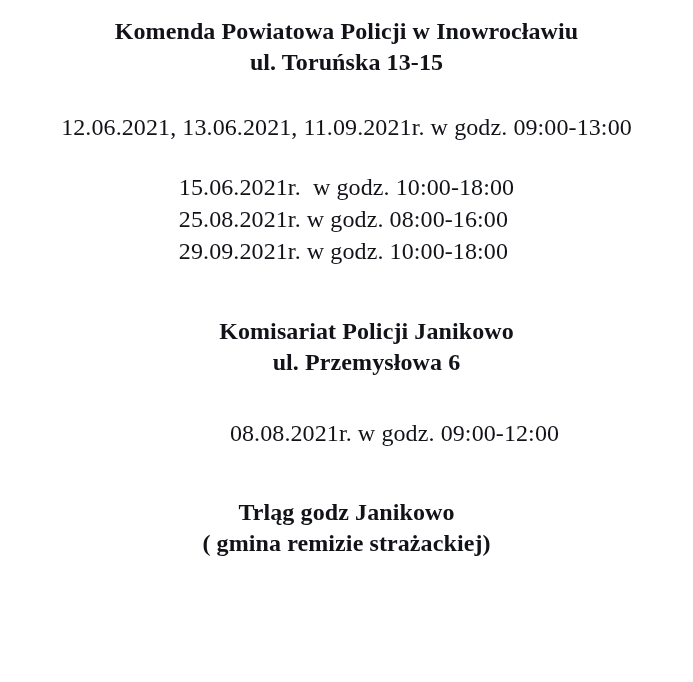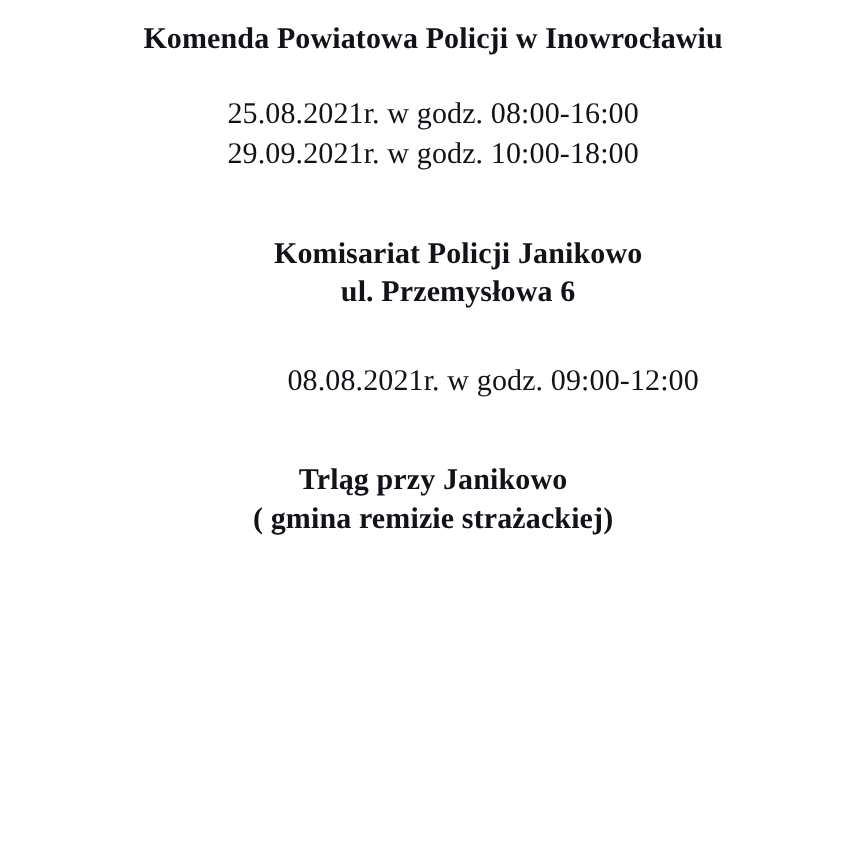--- a/index.html
+++ b/index.html
@@ -67,37 +67,44 @@
 
   .sec-4-title   { margin-top: 48px; }
 </style>
 </head>
 <body>
 
 <div class="page">
 
   <div class="block sec-1-title">
     <div class="heading-line">Komenda Powiatowa Policji w Inowrocławiu</div>
+    <div class="heading-line">ul. Toruńska 13-15</div>
+  </div>
+  <div class="block sec-1-dates">
+    <div class="date-list">
+      <span class="body-line">12.06.2021, 13.06.2021, 11.09.2021r. w godz. 09:00-13:00</span>
+    </div>
   </div>
 
   <div class="block sec-2-dates">
     <div class="date-list">
+      <span class="body-line">15.06.2021r.  w godz. 10:00-18:00</span>
       <span class="body-line">25.08.2021r. w godz. 08:00-16:00</span>
       <span class="body-line">29.09.2021r. w godz. 10:00-18:00</span>
     </div>
   </div>
 
   <div class="block sec-3-title">
     <div class="heading-line">Komisariat Policji Janikowo</div>
     <div class="heading-line">ul. Przemysłowa 6</div>
   </div>
   <div class="block sec-3-dates">
     <div class="date-list">
       <span class="body-line">08.08.2021r. w godz. 09:00-12:00</span>
     </div>
   </div>
 
   <div class="block sec-4-title">
-    <div class="heading-line">Trląg przy Janikowo</div>
+    <div class="heading-line">Trląg godz Janikowo</div>
     <div class="heading-line">( gmina remizie strażackiej)</div>
   </div>
 
 </div>
 
 </body></html>

